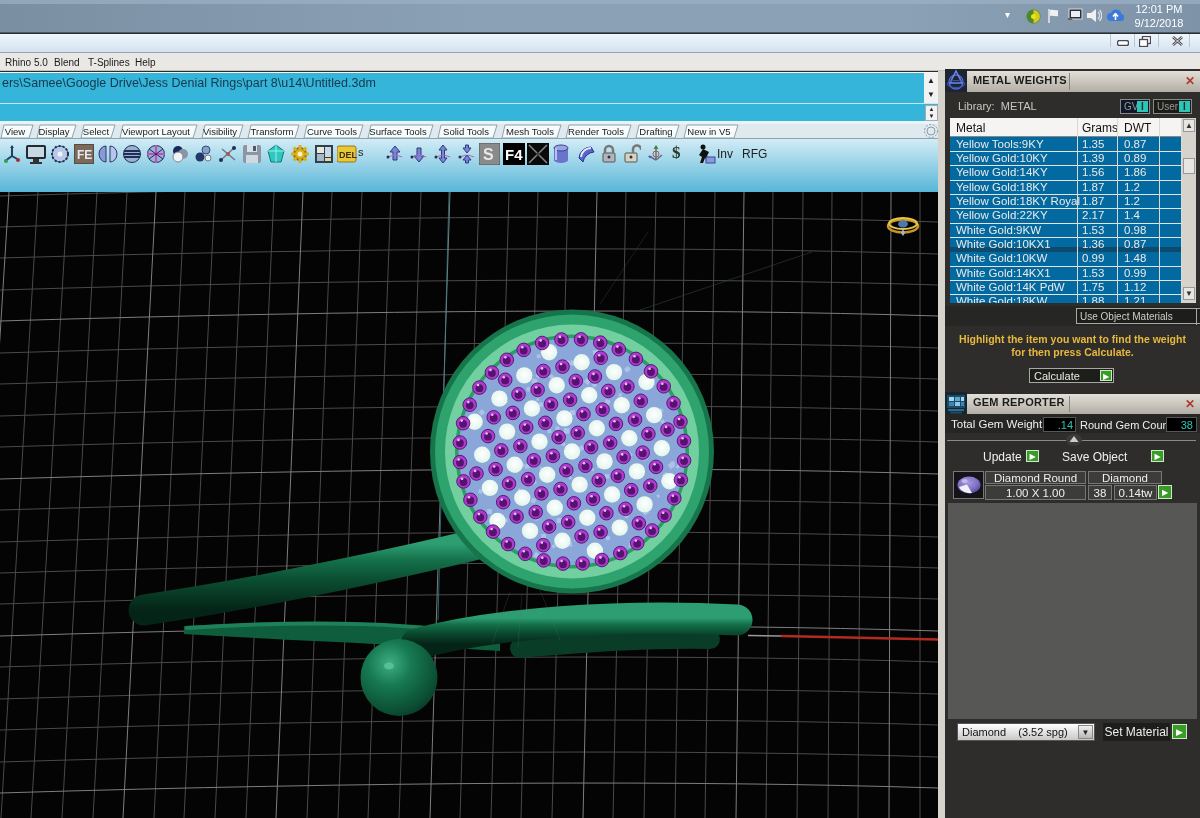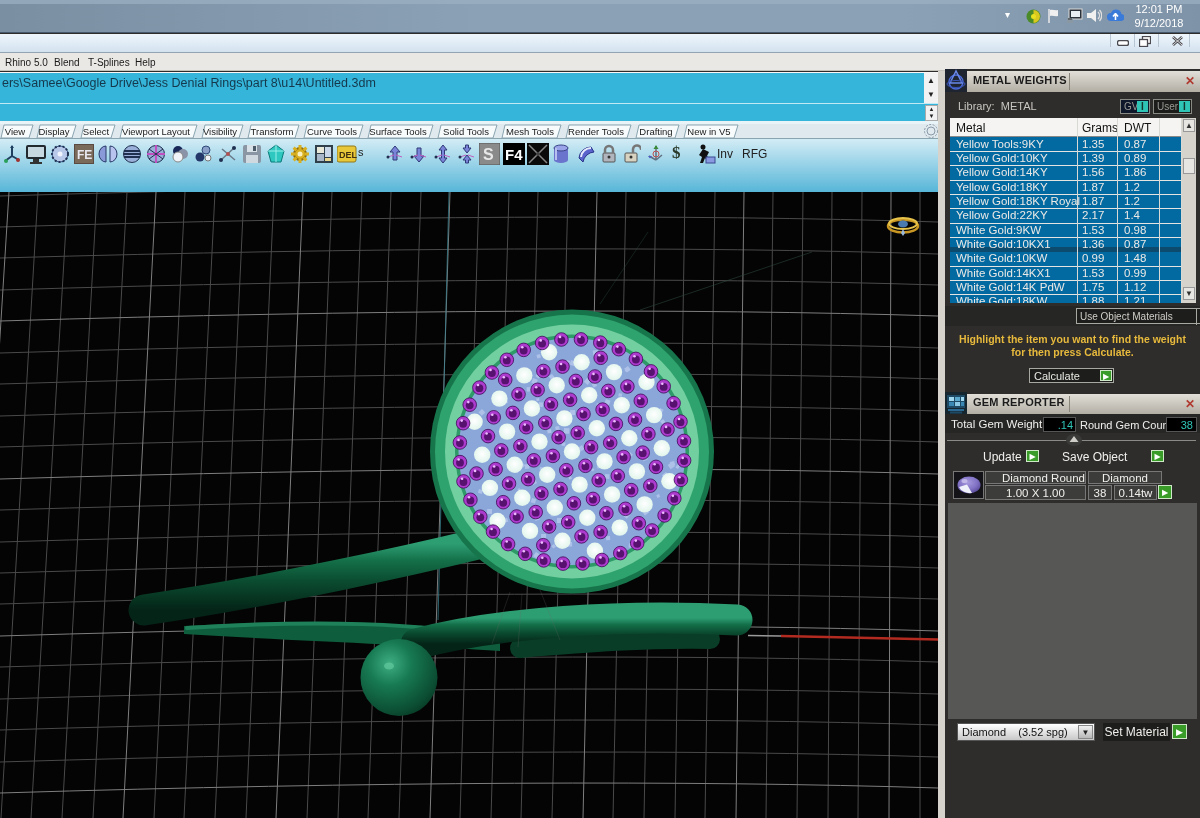--- a/index.html
+++ b/index.html
@@ -854,21 +854,21 @@
         <radialGradient id="gemx" cx="0.45" cy="0.35" r="0.75">
           <stop offset="0" stop-color="#a89ade"></stop>
           <stop offset="0.55" stop-color="#8071c4"></stop>
           <stop offset="1" stop-color="#4a3a88"></stop>
         </radialGradient>
       </defs>
       <ellipse cx="15" cy="13" rx="11.5" ry="8.5" fill="url(#gemx)"></ellipse>
       <path d="M5,15a11.5 8.5 0 0 0 13,6l-5,-8.5z" fill="#eef0fa"></path>
       <ellipse cx="10.5" cy="9" rx="3" ry="2" fill="#ccc4ee" opacity="0.8"></ellipse>
     </svg></div>
-<div style="position:absolute;left:985px;top:471px;width:101px;height:13px;background:#3c3c3a;border:1px solid #777;font:11.5px 'Liberation Sans',sans-serif;color:#f0efec;text-align:right;line-height:12px">Diamond Round</div>
+<div style="position:absolute;left:985px;top:471px;width:101px;height:13px;background:#3c3c3a;border:1px solid #777;font:11.5px 'Liberation Sans',sans-serif;color:#f0efec;text-align:center;line-height:12px">Diamond Round</div>
 <div style="position:absolute;left:1088px;top:471px;width:74px;height:13px;background:#3c3c3a;border:1px solid #777;font:11.5px 'Liberation Sans',sans-serif;color:#f0efec;text-align:center;line-height:12px">Diamond</div>
 <div style="position:absolute;left:985px;top:485px;width:101px;height:15px;background:#3c3c3a;border:1px solid #777;font:11.5px 'Liberation Sans',sans-serif;color:#f0efec;text-align:center;line-height:14px">1.00 X 1.00</div>
 <div style="position:absolute;left:1088px;top:485px;width:24px;height:15px;background:#3c3c3a;border:1px solid #777;font:11.5px 'Liberation Sans',sans-serif;color:#f0efec;text-align:center;line-height:14px">38</div>
 <div style="position:absolute;left:1114px;top:485px;width:43px;height:15px;background:#3c3c3a;border:1px solid #777;font:11.5px 'Liberation Sans',sans-serif;color:#f0efec;text-align:center;line-height:14px">0.14tw</div>
 <div style="position:absolute;left:1158px;top:485px;width:14px;height:14px;background:#3a9c28;border:1px solid #cfe8c8;font:8px 'Liberation Sans',sans-serif;color:#fff;text-align:center;line-height:14px">▶</div>
 <div style="position:absolute;left:948px;top:503px;width:249px;height:216px;background:#575756"></div>
 <div style="position:absolute;left:957px;top:723px;width:138px;height:18px;background:linear-gradient(#ffffff,#c8c8c8);border:1px solid #555">
     <span style="position:absolute;left:4px;top:2px;font:11px 'Liberation Sans',sans-serif;color:#111">Diamond&nbsp;&nbsp;&nbsp;&nbsp;(3.52 spg)</span>
     <span style="position:absolute;right:1px;top:1px;width:15px;height:14px;background:linear-gradient(#f0f0f0,#b8b8b8);border:1px solid #888;font:8px 'Liberation Sans',sans-serif;color:#222;text-align:center;line-height:14px">▼</span>
   </div>

